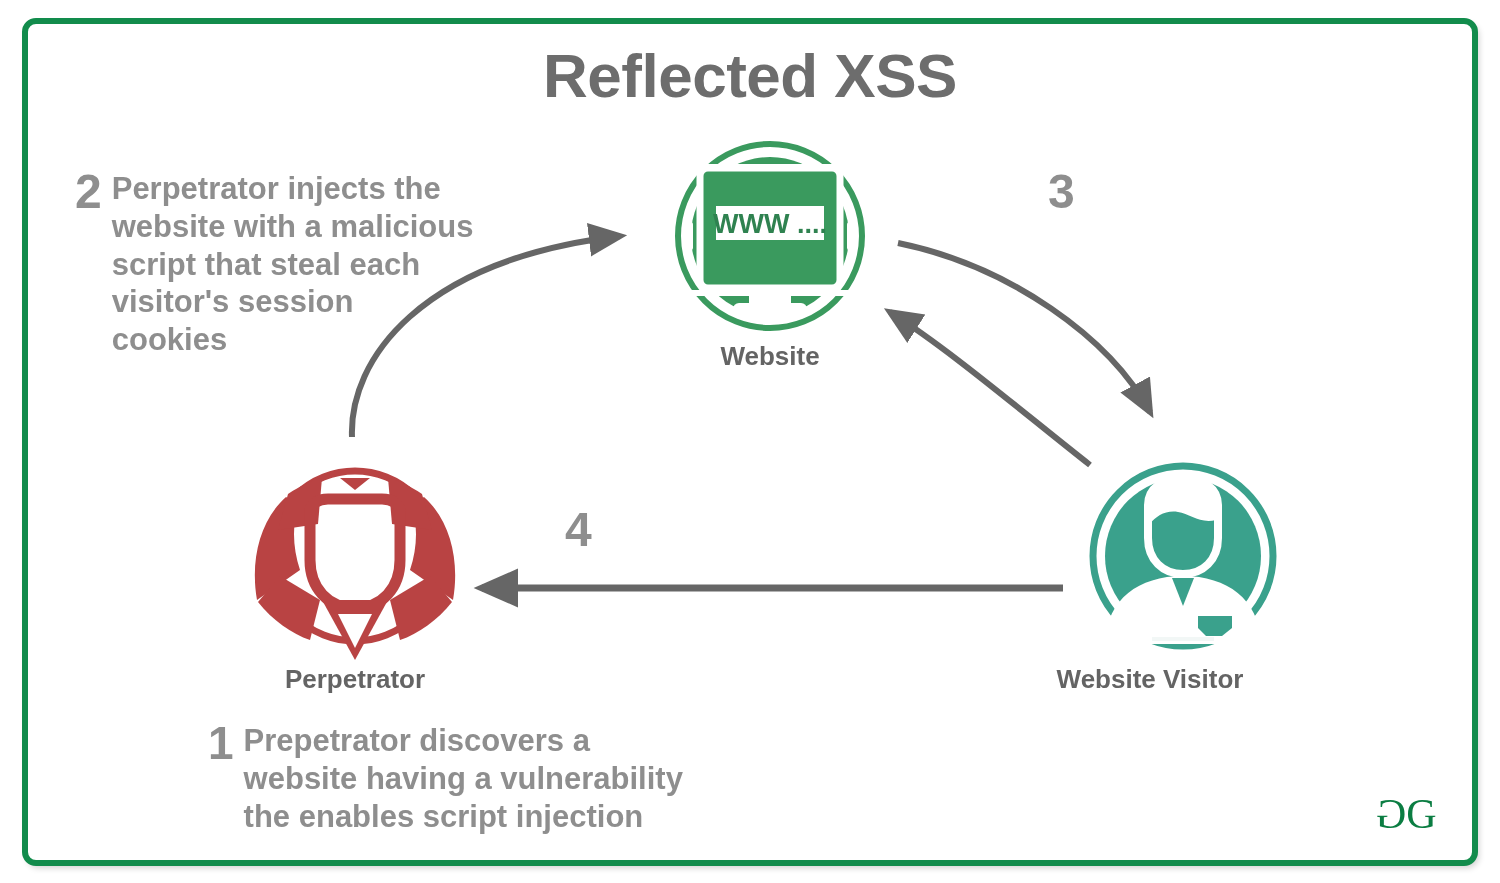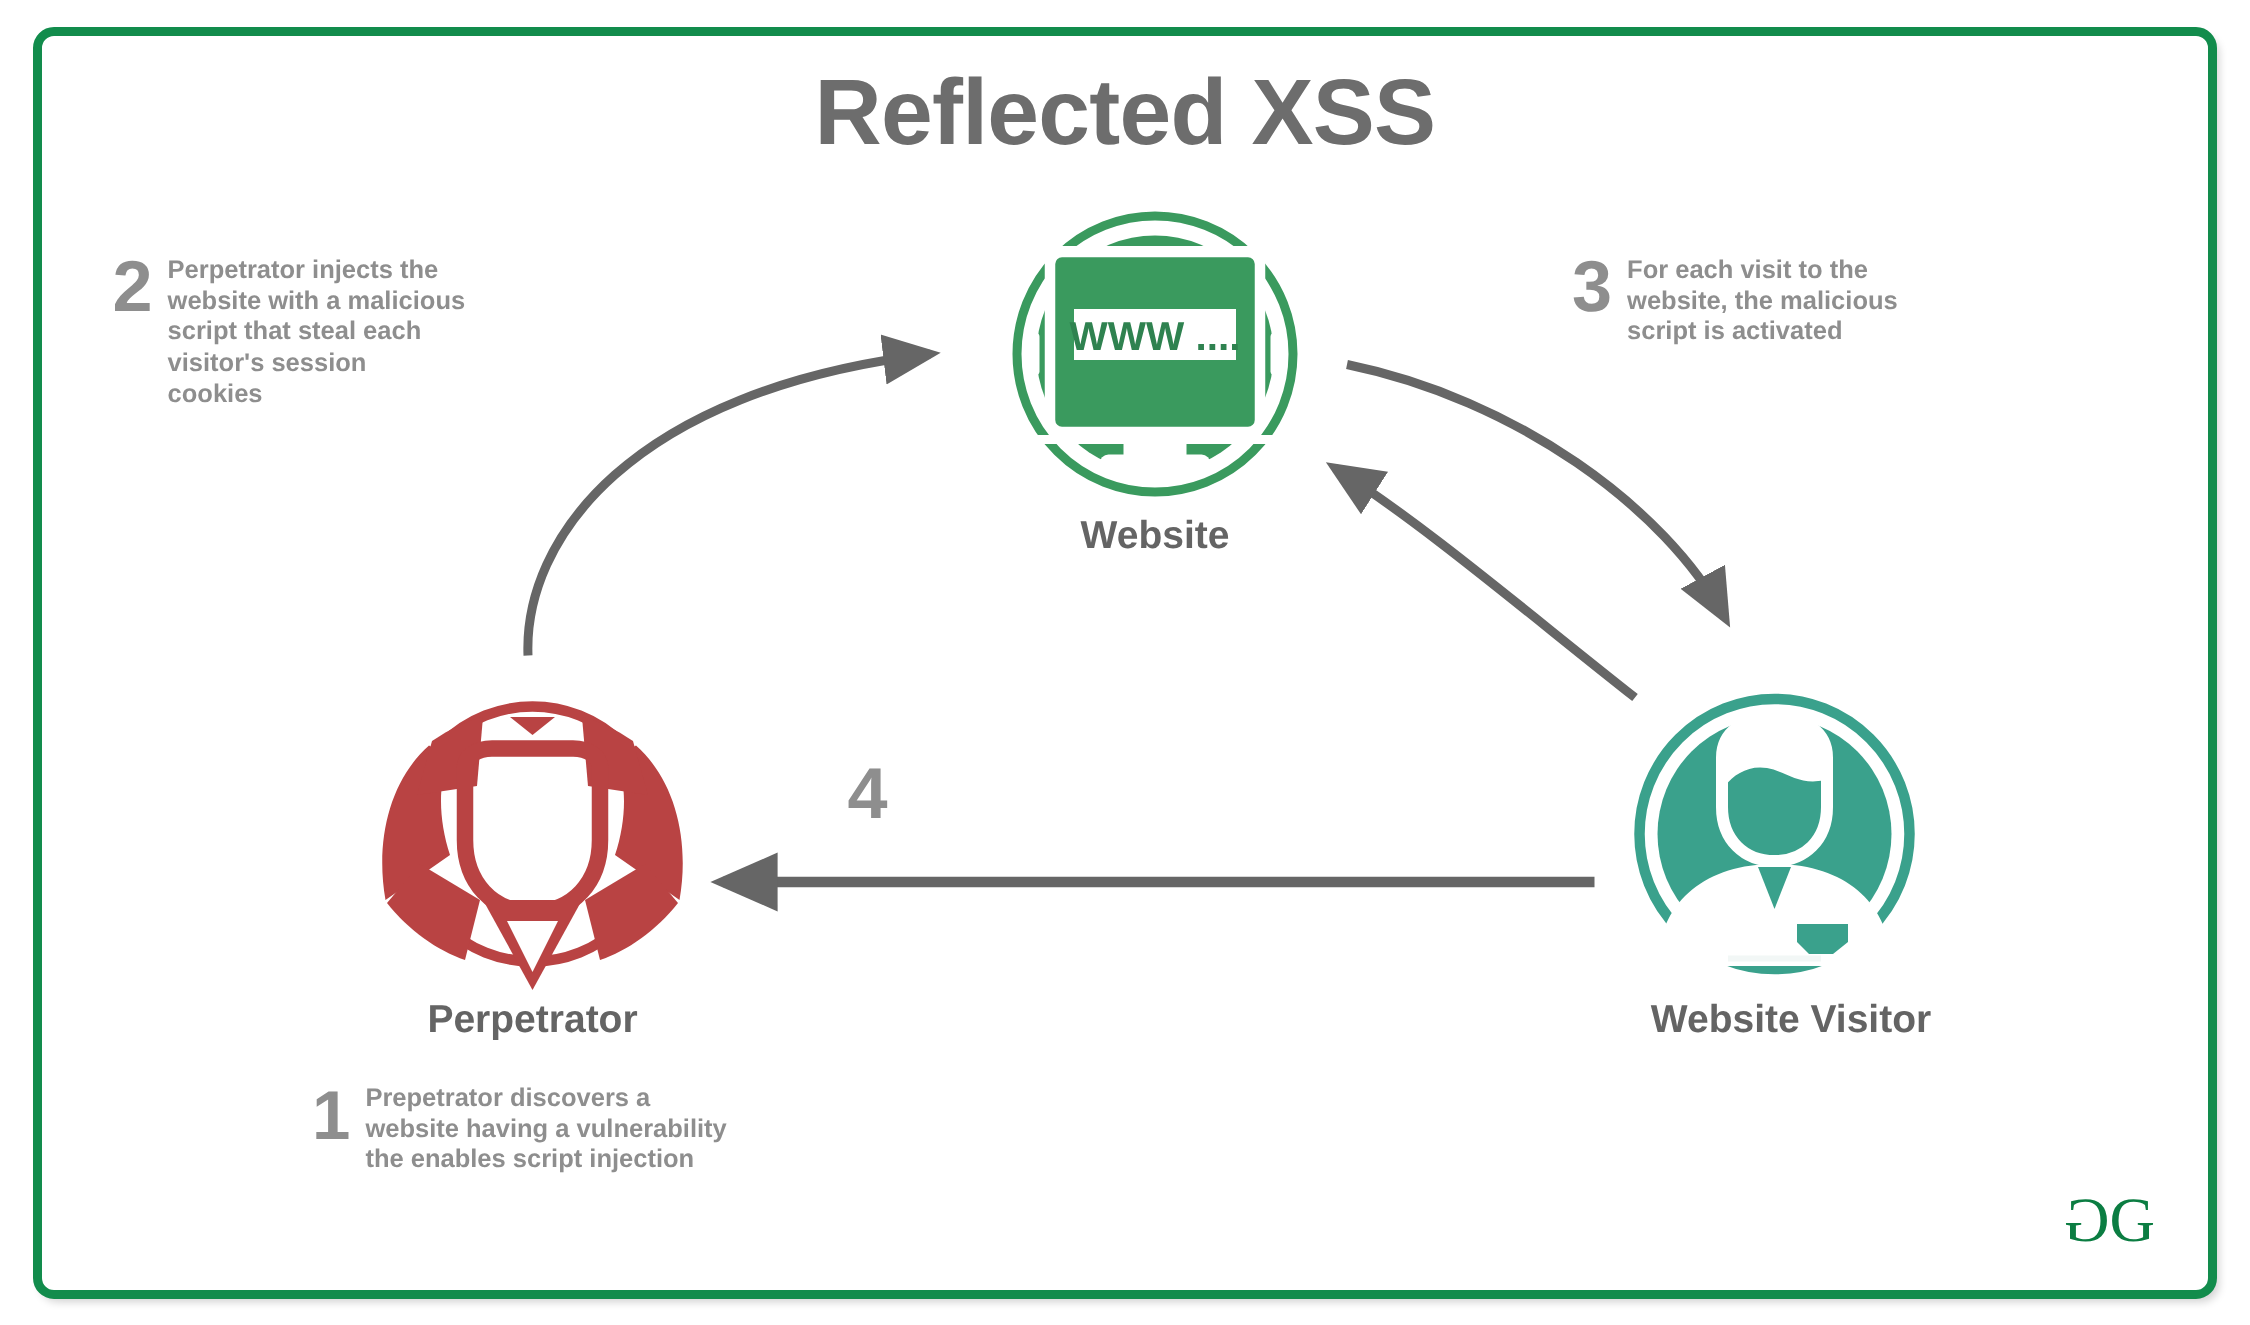--- a/index.html
+++ b/index.html
@@ -44,38 +44,38 @@
   .caption {
     position: absolute;
     font-size: 26px;
     font-weight: bold;
     color: #646464;
     text-align: center;
     white-space: nowrap;
   }
   #cap-website   { left: 600px; top: 341px; width: 340px; }
   #cap-perp      { left: 185px; top: 664px; width: 340px; }
-  #cap-visitor   { left: 1024px; top: 664px; width: 340px; }
+  #cap-visitor   { left: 980px; top: 664px; width: 340px; }
 
   
   .step {
     position: absolute;
     display: flex;
     align-items: flex-start;
     gap: 10px;
   }
   .step-num {
     font-size: 48px;
     font-weight: bold;
     color: #8e8e8e;
     line-height: 0.92;
     flex: 0 0 auto;
   }
   .step-text {
-    font-size: 17px;
+    font-size: 31px;
     font-weight: bold;
     color: #8e8e8e;
     line-height: 1.22;
     white-space: pre-line;
   }
   #step1 { left: 208px; top: 722px; }
   #step1 .step-num { font-size: 46px; }
   #step2 { left: 75px; top: 170px; }
   #step3 { left: 1048px; top: 170px; }
   #step4 { left: 565px; top: 508px; }
@@ -206,23 +206,20 @@
     <div class="step-num">2</div>
     <div class="step-text">Perpetrator injects the
 website with a malicious
 script that steal each
 visitor's session
 cookies</div>
   </div>
 
   <div class="step" id="step3">
     <div class="step-num">3</div>
-    <div class="step-text">For each visit to the
-website, the malicious
-script is activated</div>
   </div>
 
   <div class="step" id="step4">
     <div class="step-num">4</div>
   </div>
 
   <div class="logo"><span class="mirror">G</span><span>G</span></div>
 
 </div>
 

